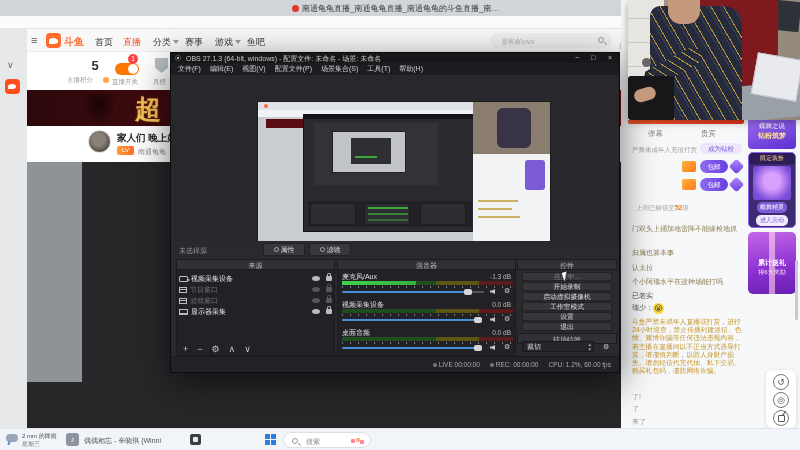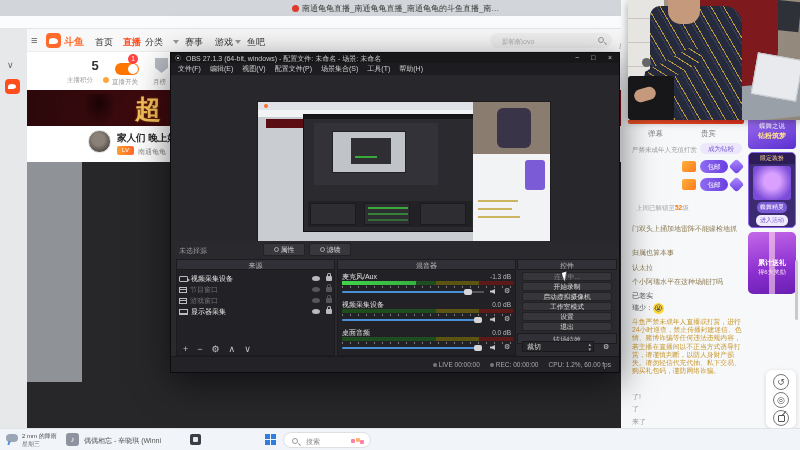--- a/index.html
+++ b/index.html
@@ -23,21 +23,21 @@
   .dynav{left:27px;top:29px;width:773px;height:23px;background:#f8f8f9;border-bottom:1px solid #ededee;}
   .leftrail{left:0;top:29px;width:27px;height:399px;background:#e6e8ea;}
   .railchev{left:7px;top:31px;font-size:9px;color:#666;}
   .railfish{left:5px;top:50px;width:15px;height:15px;border-radius:4px;background:#ff4d1c;}
   .railfish:after{content:"";position:absolute;left:3px;top:5px;width:8px;height:5px;background:#fff;border-radius:50% 50% 50% 0;}
   .hamb{left:4px;top:5px;font-size:11px;color:#555;}
   .dylogo-badge{left:19px;top:4px;width:15px;height:15px;background:#ff6b2c;border-radius:4px;}
   .dylogo-badge:after{content:"";position:absolute;left:3px;top:5px;width:9px;height:6px;background:#fff;border-radius:50% 60% 50% 0;}
   .dylogo-text{left:37px;top:6px;font-size:10px;font-weight:bold;color:#ff6b2c;}
   .dynav-item{top:7px;font-size:9px;color:#333;}
-  .dynav-item.act{color:#ff4d1c;font-weight:bold;}
+  .dynav-item.act{color:#ff4d1c;font-weight:normal;}
   .caret{width:0;height:0;border-left:3px solid transparent;border-right:3px solid transparent;border-top:4px solid #999;top:11px;}
   .dysearch{left:463px;top:4px;width:122px;height:15px;background:#efefef;border-radius:8px;}
   .dysearch .ph{position:absolute;left:12px;top:4px;font-size:7px;color:#b0b0b0;}
   .mag{position:absolute;width:6px;height:6px;border:1px solid #999;border-radius:50%;}
   .mag:after{content:"";position:absolute;left:5px;top:5px;width:3px;height:1px;background:#999;transform:rotate(45deg);}
   .hist{left:588px;top:3px;width:20px;text-align:center;}
   .histclock{position:absolute;left:6px;top:0;width:8px;height:8px;border:1px solid #888;border-radius:50%;}
   .histclock:after{content:"";position:absolute;left:3px;top:1px;width:1px;height:3px;background:#888;}
   .histlabel{position:absolute;left:0;top:10px;width:20px;font-size:6px;color:#888;}
 
@@ -224,21 +224,21 @@
     <span class="a railchev">∨</span>
     <span class="a railfish"></span>
   </div>
 
   <div class="a dynav">
     <span class="a hamb">≡</span>
     <span class="a dylogo-badge"></span>
     <span class="a dylogo-text">斗鱼</span>
     <span class="a dynav-item" style="left:68px;">首页</span>
     <span class="a dynav-item act" style="left:96px;">直播</span>
-    <span class="a dynav-item" style="left:118px;text-align:right;">分类</span>
+    <span class="a dynav-item" style="left:126px;text-align:right;">分类</span>
     <span class="a caret" style="left:146px;"></span>
     <span class="a dynav-item" style="left:158px;">赛事</span>
     <span class="a dynav-item" style="left:188px;">游戏</span>
     <span class="a caret" style="left:208px;"></span>
     <span class="a dynav-item" style="left:220px;">鱼吧</span>
     <div class="a dysearch">
       <span class="ph">影帕帕ovo</span>
       <span class="mag" style="right:8px;top:4px;"></span>
     </div>
     <div class="a hist">

